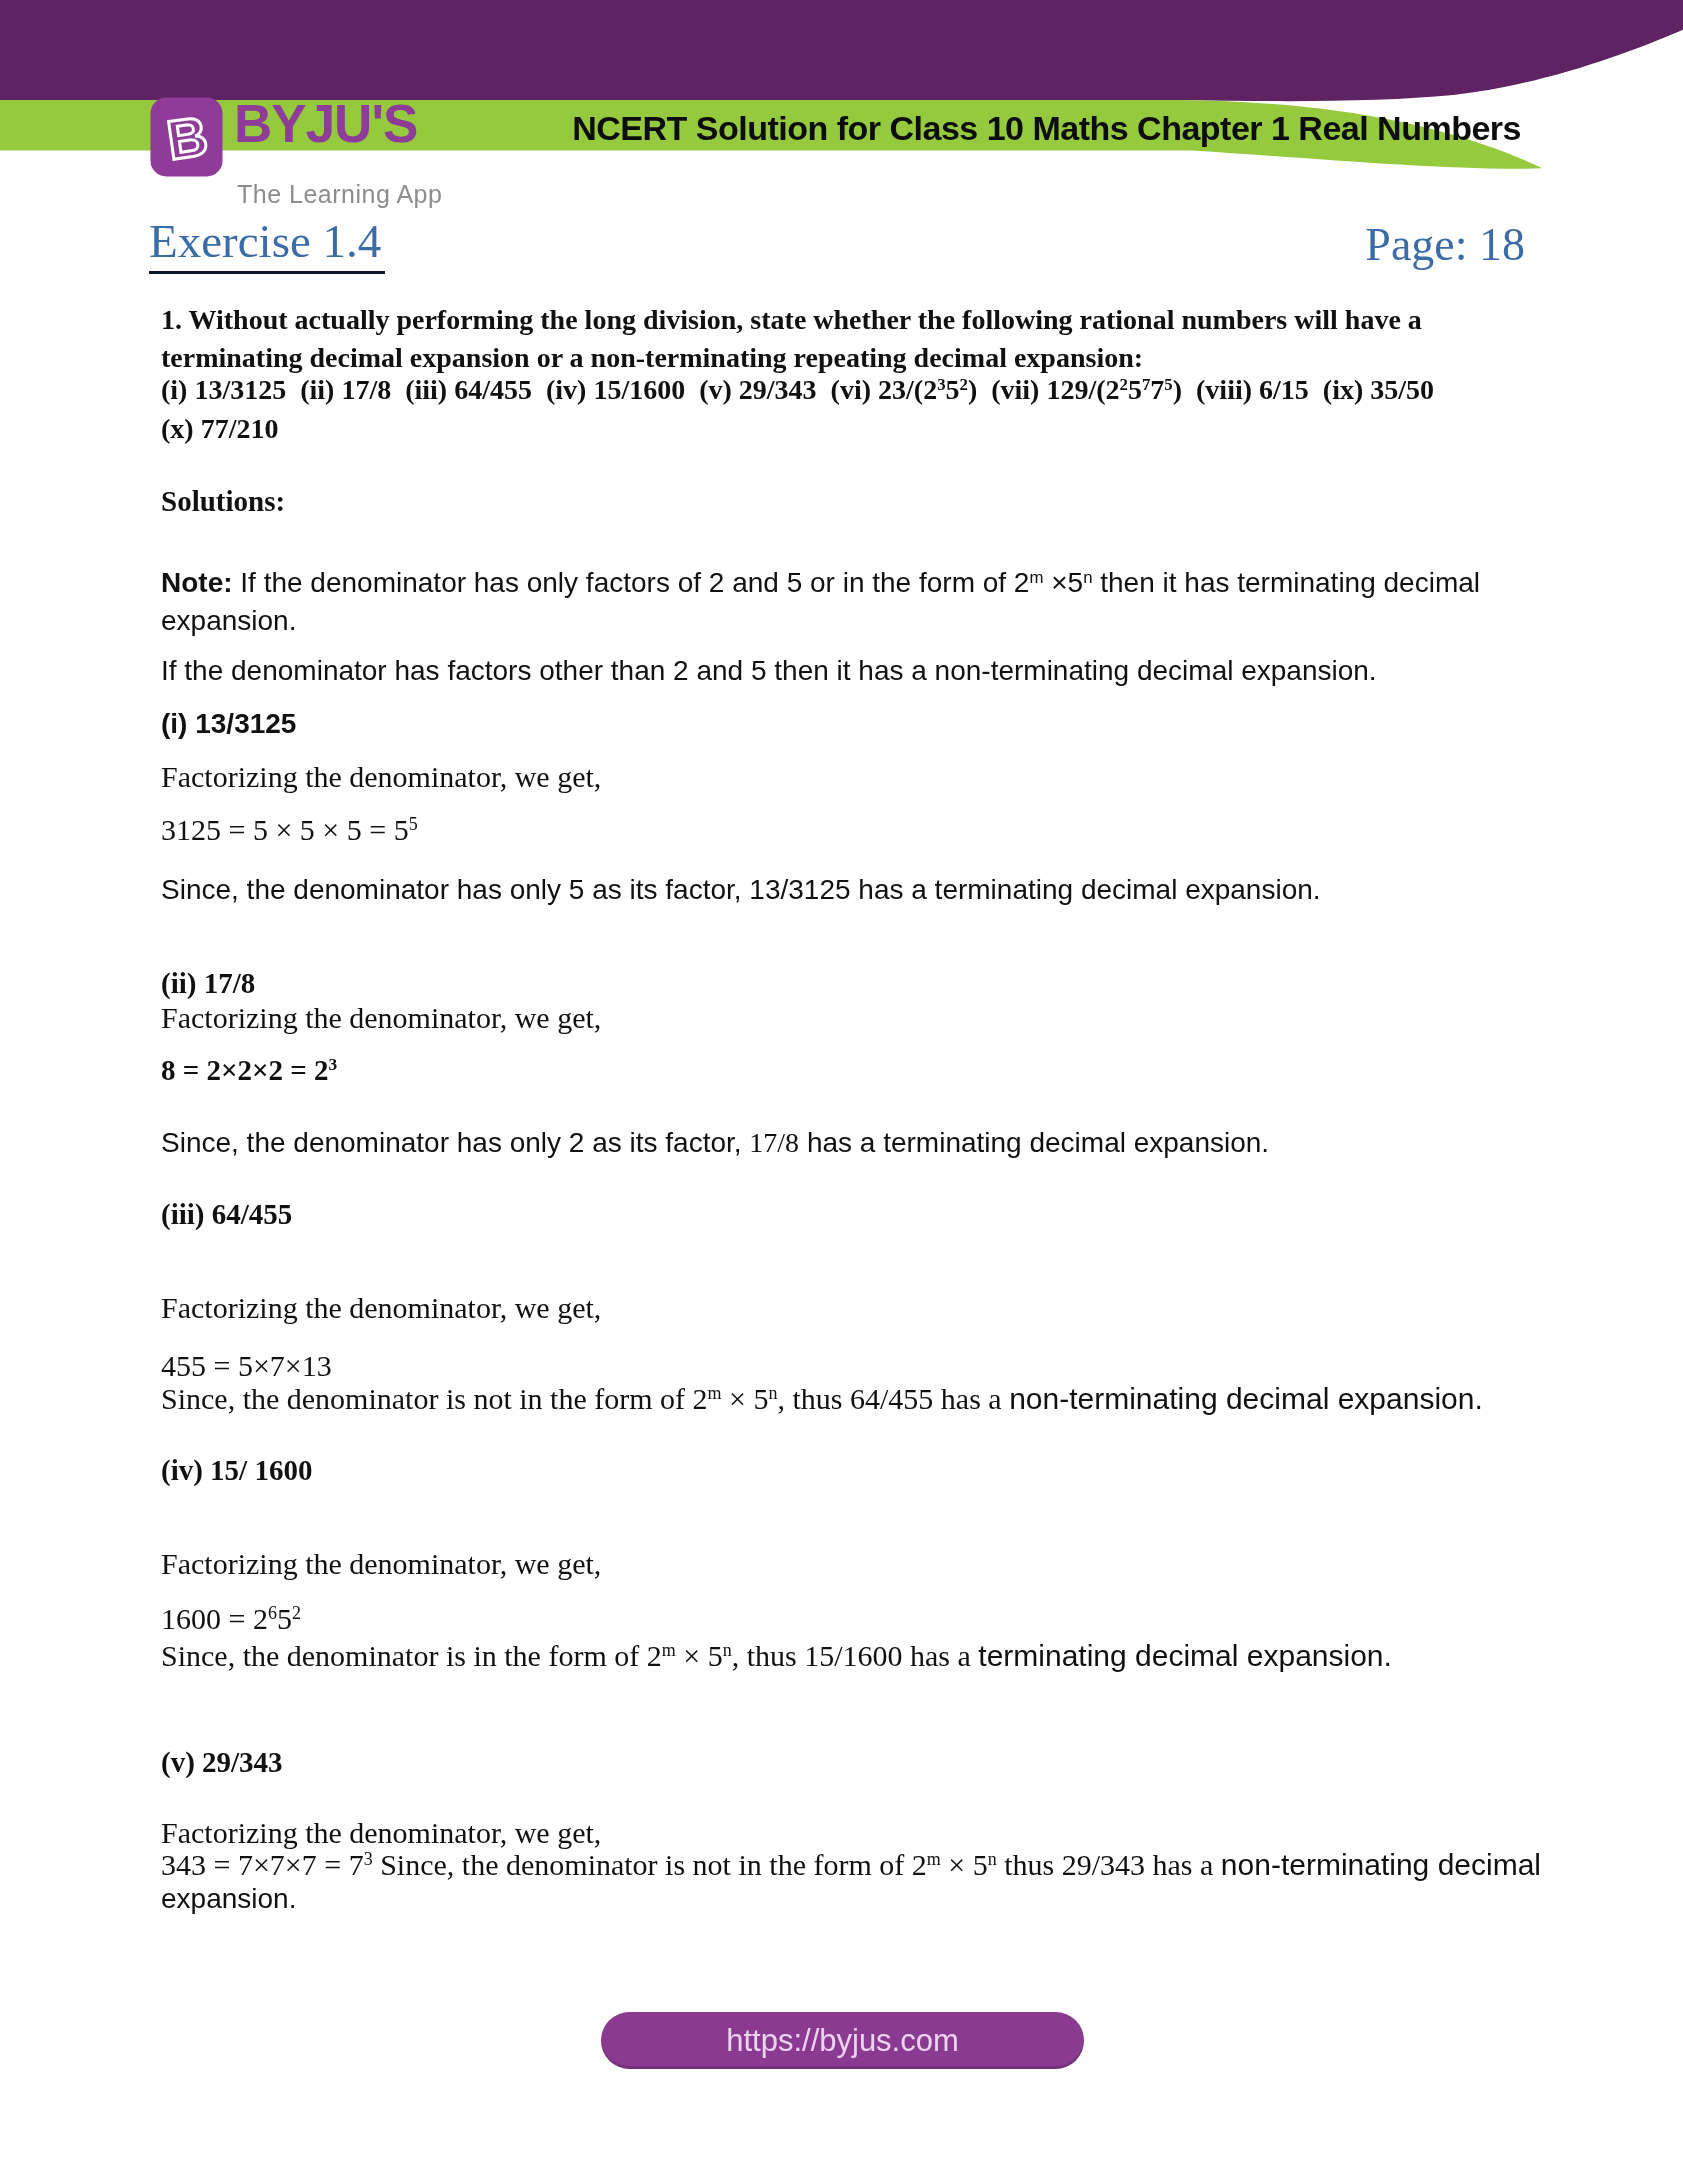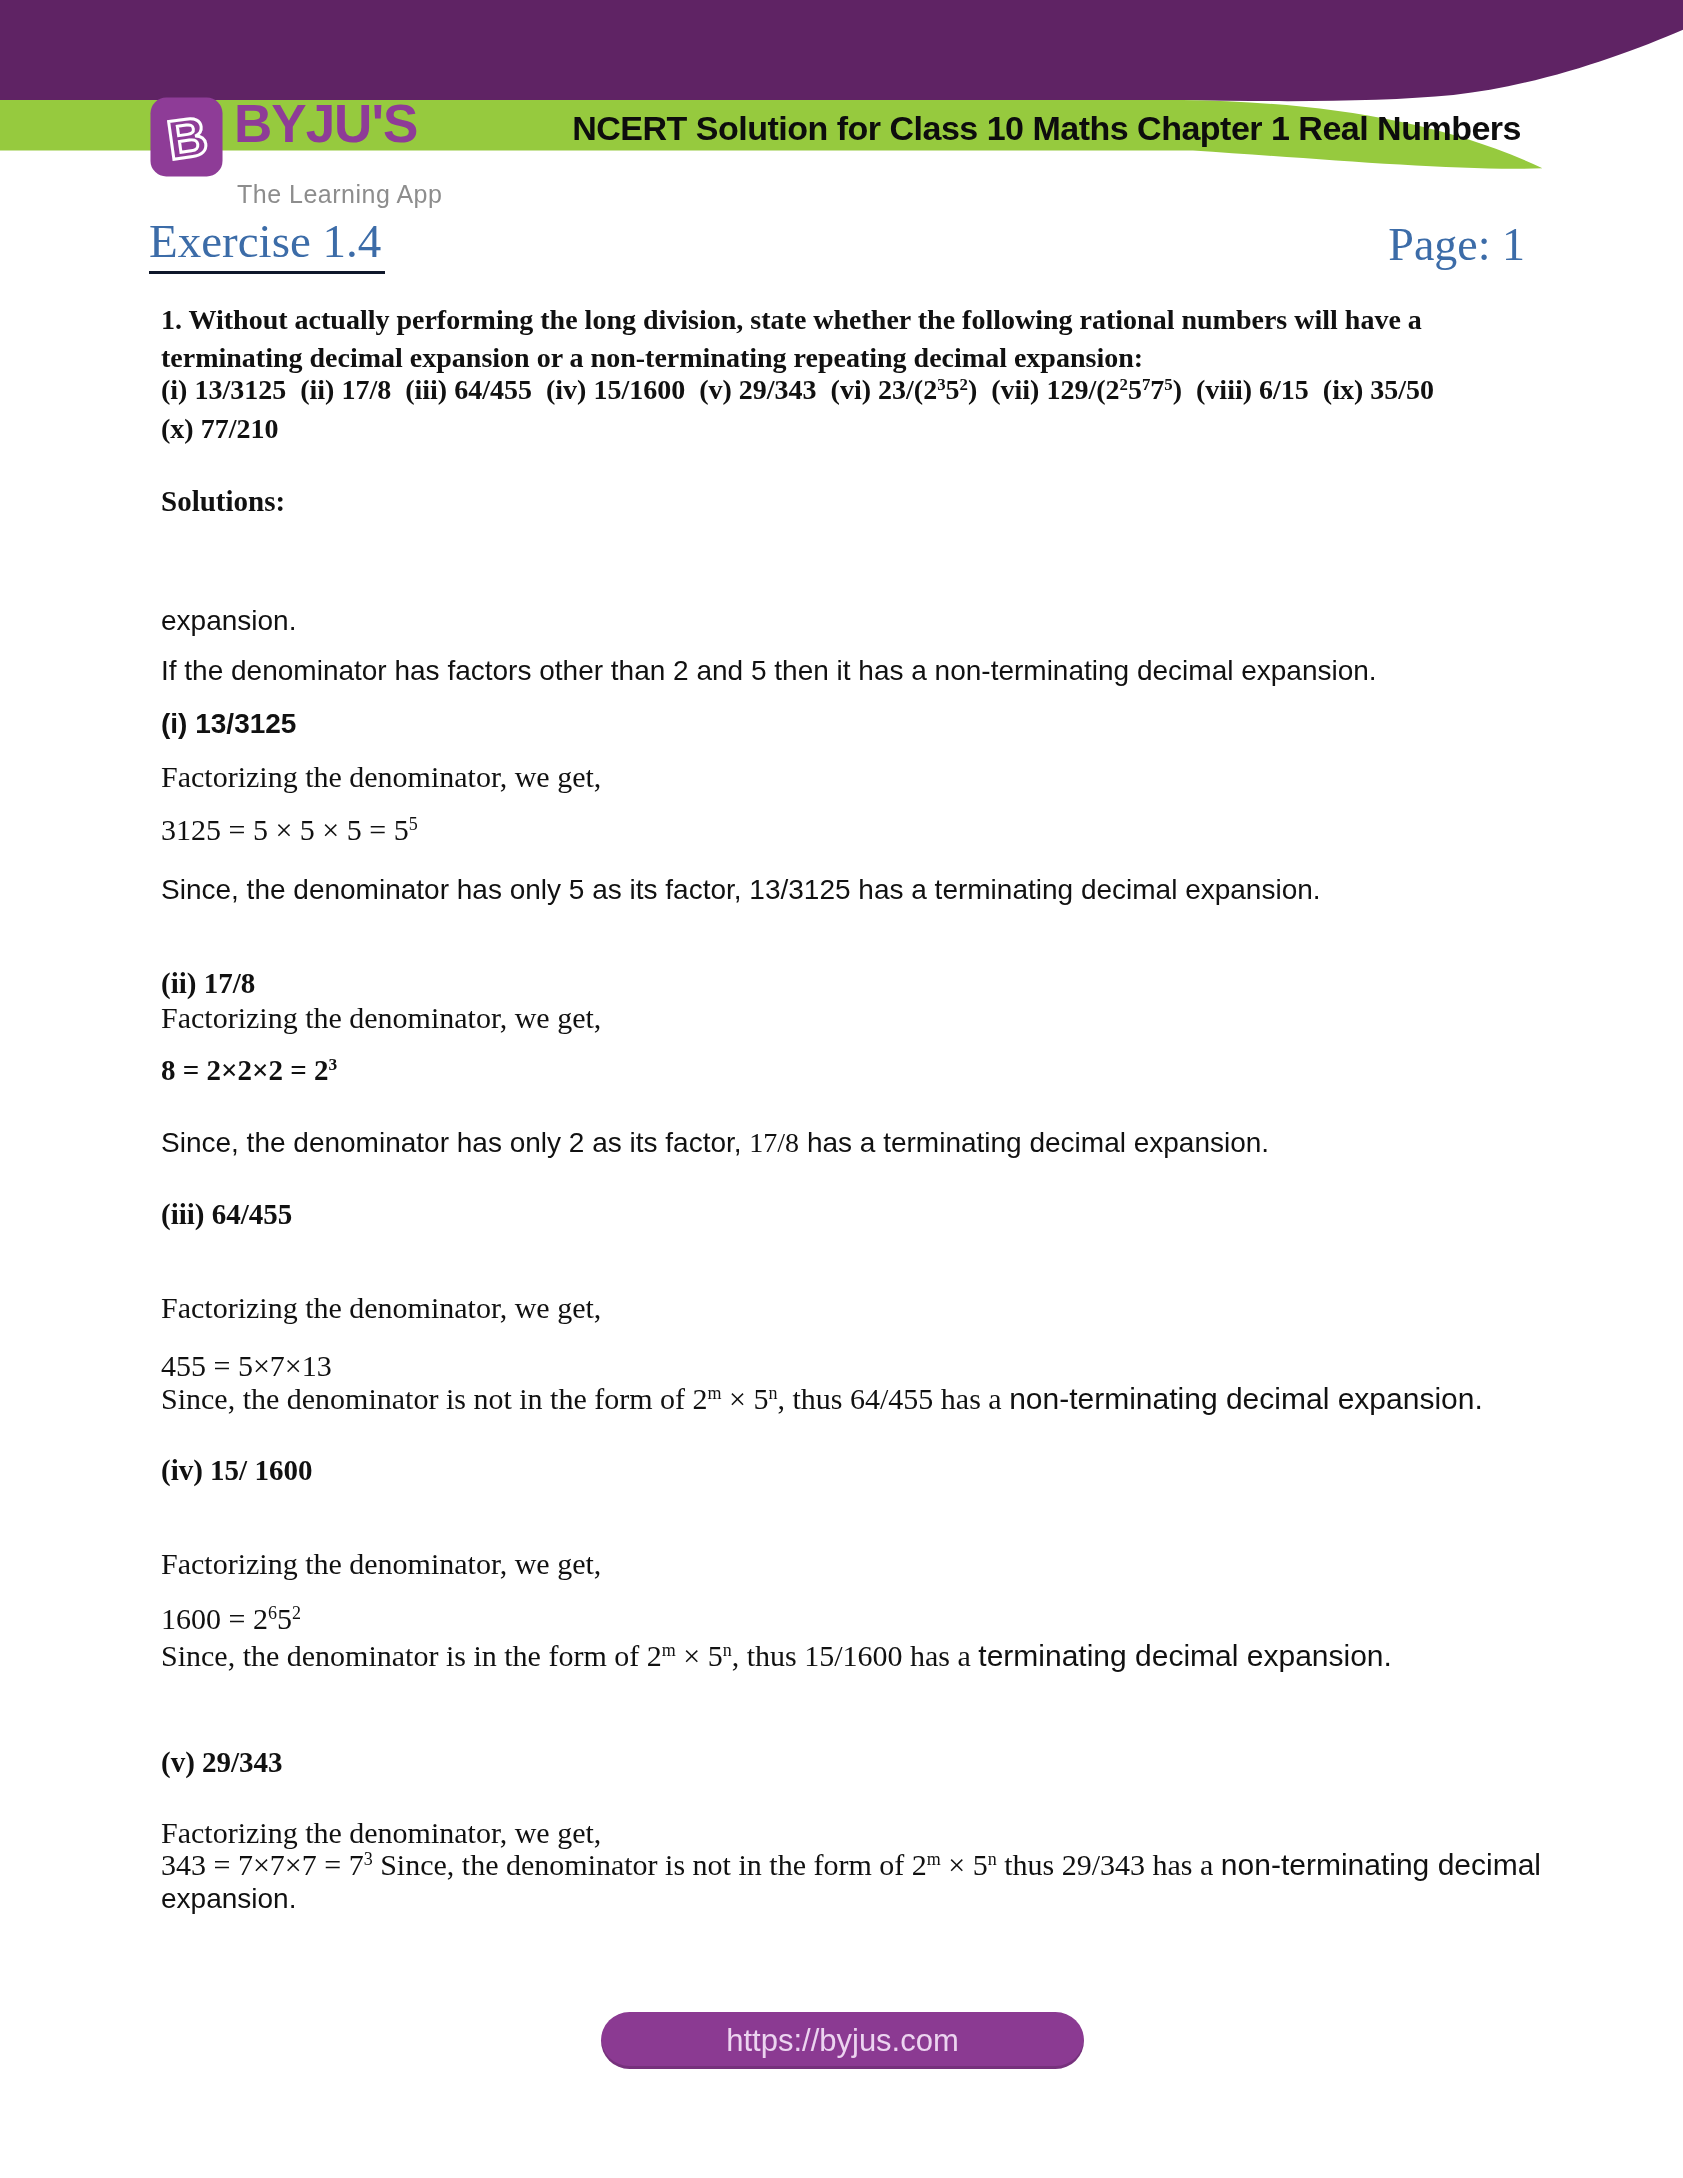--- a/index.html
+++ b/index.html
@@ -72,29 +72,30 @@
       <rect x="1.5" y="1.5" width="73" height="80" rx="16" fill="#8e3c97"></rect>
       <text x="39" y="62" text-anchor="middle" font-family="Liberation Sans, sans-serif" font-size="56" font-weight="bold" fill="#8e3c97" stroke="#ffffff" stroke-width="3" transform="rotate(-8 39 44)">B</text>
     </svg>
   </div>
   <div class="brand">BYJU'S</div>
   <div class="tagline">The Learning App</div>
 
   <div class="doc-title">NCERT Solution for Class 10 Maths Chapter 1 Real Numbers</div>
 
   <div class="exercise">Exercise 1.4</div>
-  <div class="pageno">Page: 1</div>
+  <div class="pageno">Page: 18</div>
 
   <div id="q1" class="tline qserif">1. Without actually performing the long division, state whether the following rational numbers will have a</div>
   <div id="q2" class="tline qserif">terminating decimal expansion or a non-terminating repeating decimal expansion:</div>
   <div id="q3" class="tline qserif">(i) 13/3125  (ii) 17/8  (iii) 64/455  (iv) 15/1600  (v) 29/343  (vi) 23/(2<sup>3</sup>5<sup>2</sup>)  (vii) 129/(2<sup>2</sup>5<sup>7</sup>7<sup>5</sup>)  (viii) 6/15  (ix) 35/50</div>
   <div id="q4" class="tline qserif">(x) 77/210</div>
 
   <div id="sol" class="tline bserif">Solutions:</div>
 
+  <div id="note1" class="tline sans"><span class="b">Note:</span><span> If the denominator has only factors of 2 and 5 or in the form of 2<sup>m</sup> ×5<sup>n</sup> then it has terminating decimal</span></div>
   <div id="note2" class="tline sans">expansion.</div>
   <div id="intro2" class="tline sans">If the denominator has factors other than 2 and 5 then it has a non-terminating decimal expansion.</div>
 
   <div id="s0h" class="tline bsans">(i) 13/3125</div>
   <div id="s0f" class="tline serif">Factorizing the denominator, we get,</div>
   <div id="s0m" class="tline serif">3125 = 5 × 5 × 5 = 5<sup>5</sup></div>
   <div id="s0c" class="tline sans"><span>Since, the denominator has only 5 as its factor, 13/3125 has a terminating decimal expansion.</span></div>
 
   <div id="s1h" class="tline bserif">(ii) 17/8</div>
   <div id="s1f" class="tline serif">Factorizing the denominator, we get,</div>

